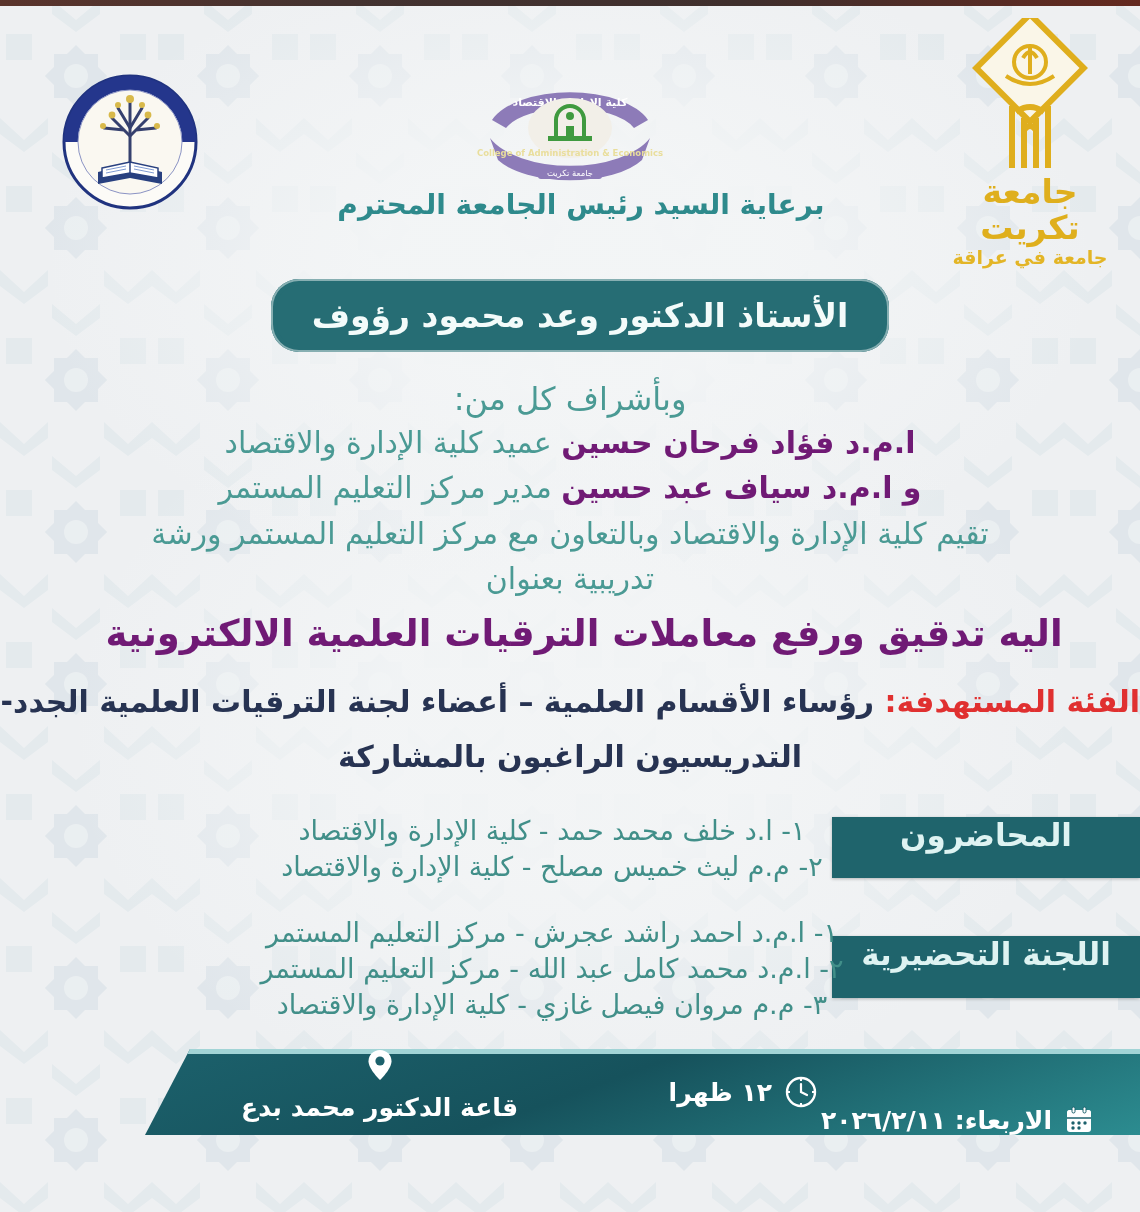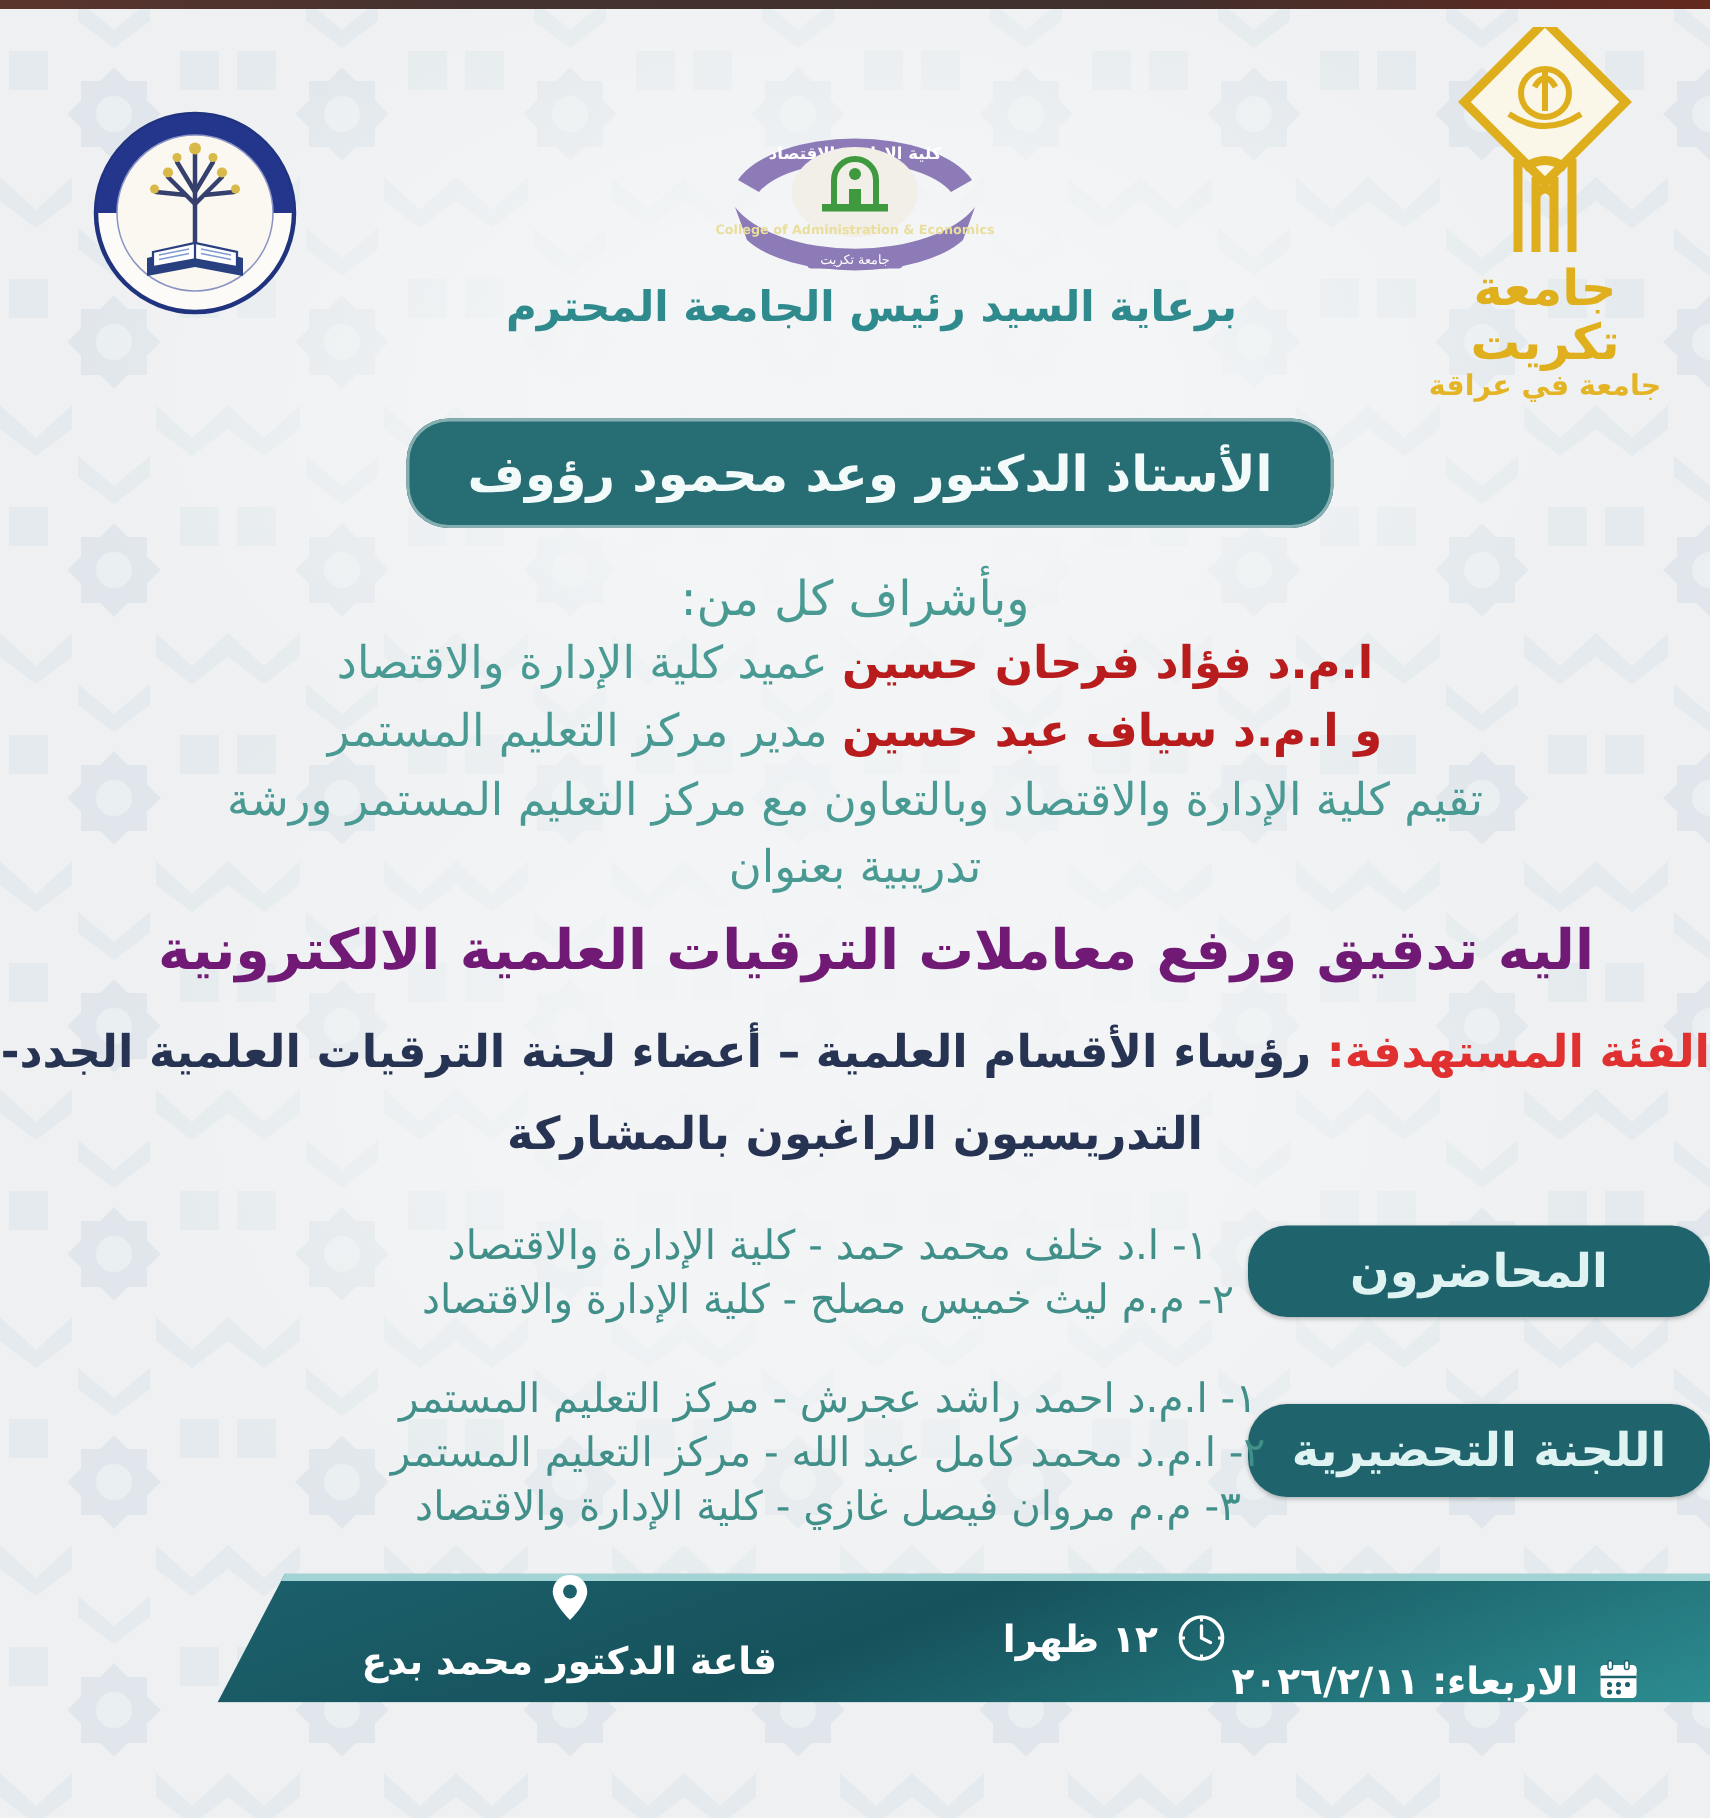--- a/index.html
+++ b/index.html
@@ -36,34 +36,34 @@
     box-shadow:inset 0 0 0 2px rgba(255,255,255,.45), inset 0 0 0 6px rgba(38,109,116,1);
     display:flex;align-items:center;justify-content:center;
     color:#f3fbfa;font-size:33px;font-weight:bold;white-space:nowrap;}
   
   .sup-line{left:0;right:0;text-align:center;color:#4a9a94;font-size:30px;white-space:nowrap;}
   .sup-intro{top:380px;font-size:32px;}
   .sup-1{top:425px;}
   .sup-2{top:470px;}
   .sup-3{top:516px;}
   .sup-4{top:561px;}
-  .sup-bold{font-weight:bold;color:#b91c1c;}
+  .sup-bold{font-weight:bold;color:#701a75;}
   
   .workshop-title{left:0;right:0;top:612px;text-align:center;
     color:#701a75;font-size:37px;font-weight:bold;white-space:nowrap;margin-left:28px;}
   
   .target-1{left:0;right:0;top:684px;text-align:right;font-size:30px;color:#273352;
     font-weight:600;white-space:nowrap;margin-left:36px;}
   .target-label{color:#e03030;font-weight:bold;}
   .target-2{left:0;right:0;top:739px;text-align:center;font-size:30px;color:#273352;font-weight:600;}
   
   .section-banner{left:832px;width:308px;background:#1f646c;
-    display:flex;align-items:center;justify-content:center;
+    display:flex;justify-content:center;
     color:#def3f2;font-size:31px;font-weight:bold;
-    box-shadow:0 1px 3px rgba(0,0,0,.25);border-radius:26px;}
+    box-shadow:0 1px 3px rgba(0,0,0,.25);}
   .banner-lect{top:817px;height:61px;}
   .banner-comm{top:936px;height:62px;}
   .name-list{left:202px;width:700px;text-align:center;color:#418f89;font-size:27px;line-height:36px;white-space:nowrap;}
   .list-lect{top:813px;}
   .list-comm{top:915px;}
   
   .footer-bar{
     left:140px;top:1049px;width:1000px;height:86px;
     clip-path:polygon(50px 0,100% 0,100% 100%,5px 100%);
     background:

